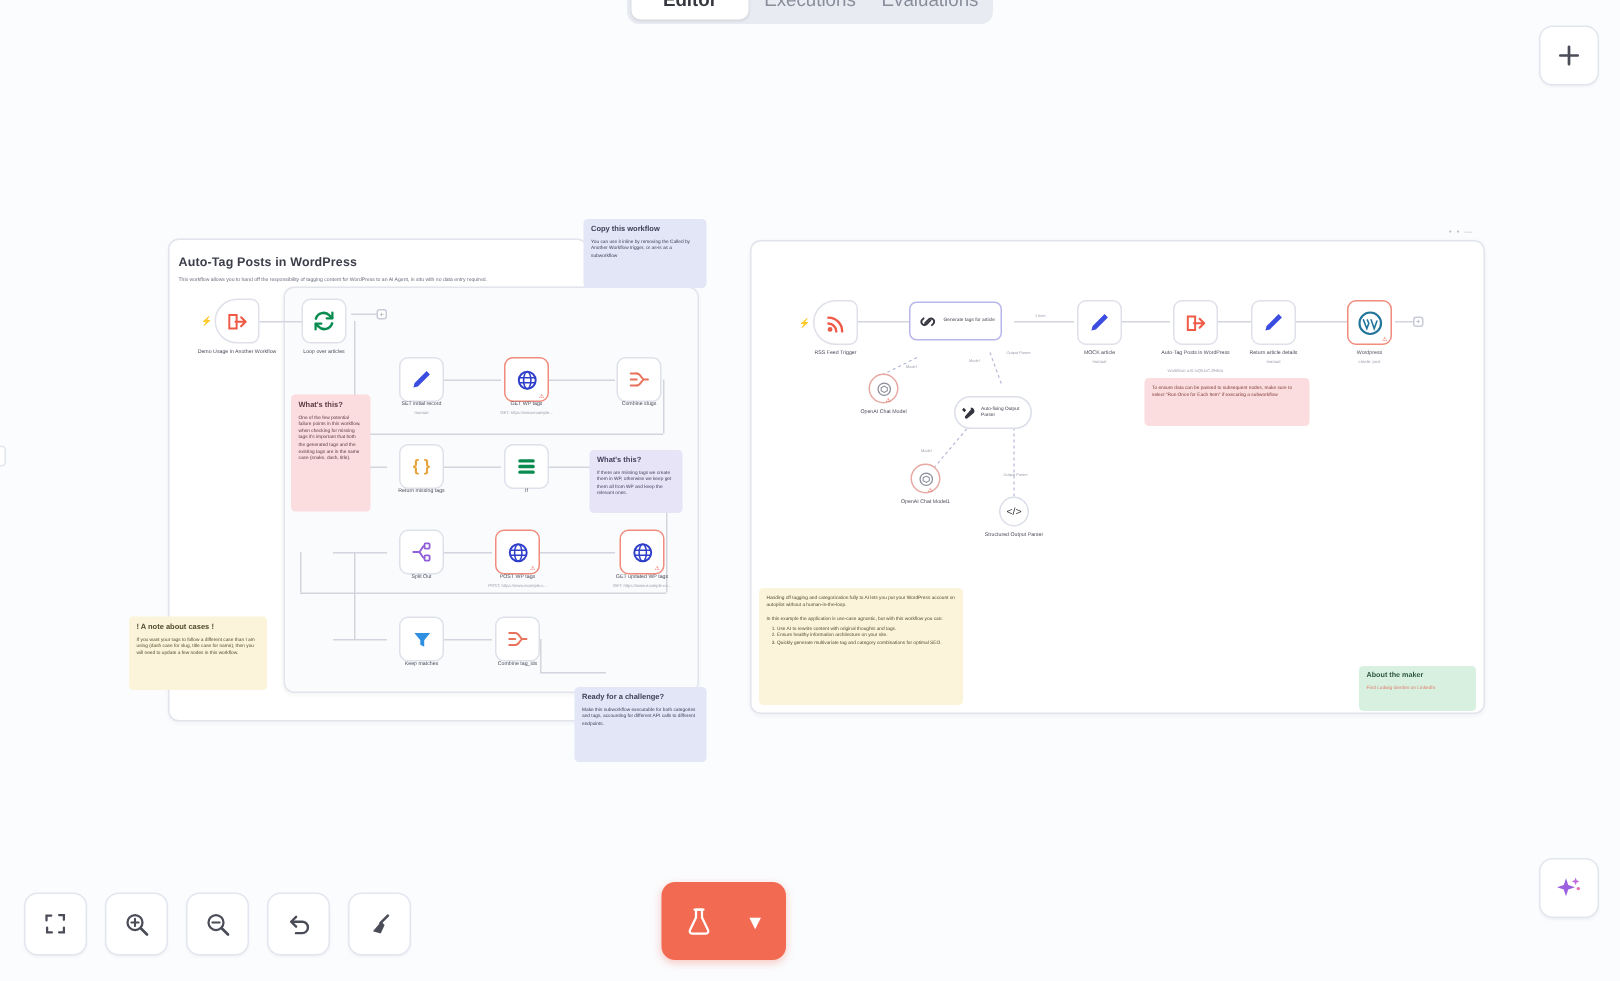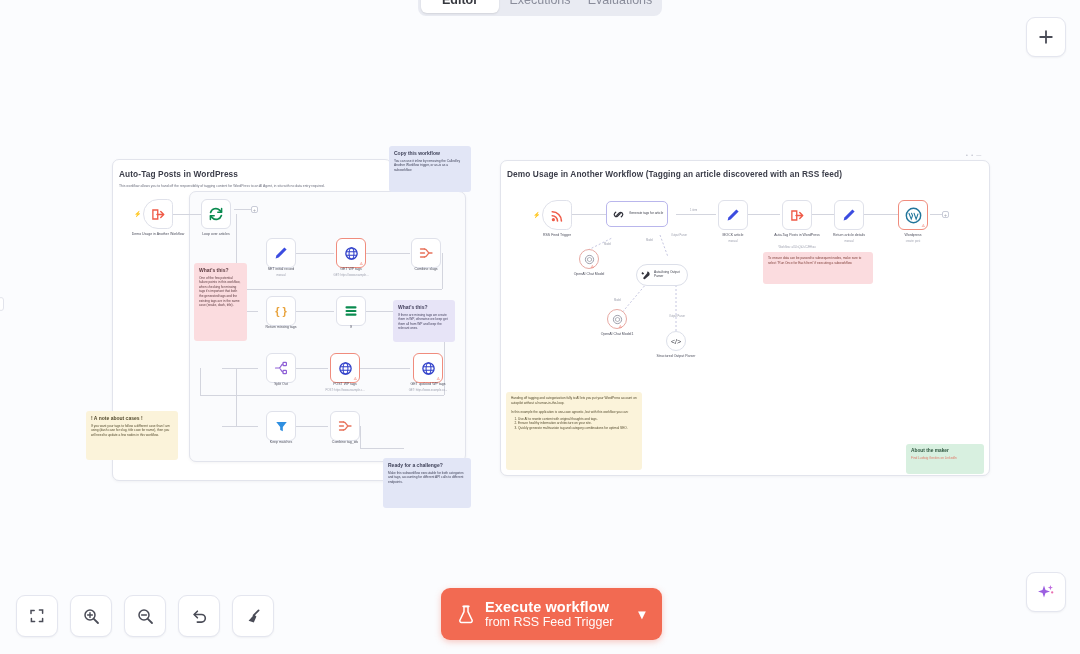--- a/index.html
+++ b/index.html
@@ -164,24 +164,20 @@
       <path d="M10.2 7.4 L4.6 13.8 L9.8 15.4 L12.4 9.6 Z" fill="#4a4c57"></path>
     </svg>
   </div>
 </div>
 
 <div id="execute-btn">
   <svg width="18" height="20" viewBox="0 0 18 20">
     <path d="M7 2.4h4v5.2l4 8.4a1.6 1.6 0 0 1-1.4 2.4H4.4A1.6 1.6 0 0 1 3 16L7 7.6Z" fill="none" stroke="#fff" stroke-width="1.5" stroke-linejoin="round"></path>
     <path d="M6.1 2.4h5.8" stroke="#fff" stroke-width="1.6" stroke-linecap="round"></path>
   </svg>
-  <span class="lbl">
-    <span class="l1">Execute workflow</span>
-    <span class="l2">from RSS Feed Trigger</span>
-  </span>
   <span class="chev">▼</span>
 </div>
 
 <div id="canvas">
 
   <div class="edge-handle" style="left:-2px; top:297px;"></div>
 
   <div class="wf-panel" style="left:112px; top:159px; width:280px; height:322px;"></div>
   <div class="wf-panel" style="left:189px; top:191px; width:277px; height:271px; background:#fafbfd;"></div>
 
@@ -331,21 +327,20 @@
     <span class="st">! A note about cases !</span>
     <span class="sb">If you want your tags to follow a different case than I am using (dash case for slug, title case for name), then you will need to update a few nodes in this workflow.</span>
   </div>
   <div class="sticky s-blue" style="left:383px; top:458px; width:88px; height:50px;">
     <span class="st">Ready for a challenge?</span>
     <span class="sb">Make this subworkflow executable for both categories and tags, accounting for different API calls to different endpoints.</span>
   </div>
 
   <div class="wf-panel" style="left:500px; top:160px; width:490px; height:316px;"></div>
   <div class="panel-dots" style="left:966px; top:152px;">• • —</div>
-  <div class="wf-title" style="left:507px; top:169px;">Demo Usage in Another Workflow (Tagging an article discovered with an RSS feed)</div>
 
   <div class="conn" style="left:572px; top:214px; width:34px;"></div>
   <div class="conn" style="left:676px; top:214px; width:40px;"></div>
   <div class="conn" style="left:748px; top:214px; width:32px;"></div>
   <div class="conn" style="left:812px; top:214px; width:24px;"></div>
   <div class="conn" style="left:864px; top:214px; width:34px;"></div>
   <div class="conn" style="left:930px; top:214px; width:13px;"></div>
   <div class="plusq" style="left:942px; top:211px;">+</div>
   <div class="clabel" style="left:690px; top:209px;">1 item</div>
 

